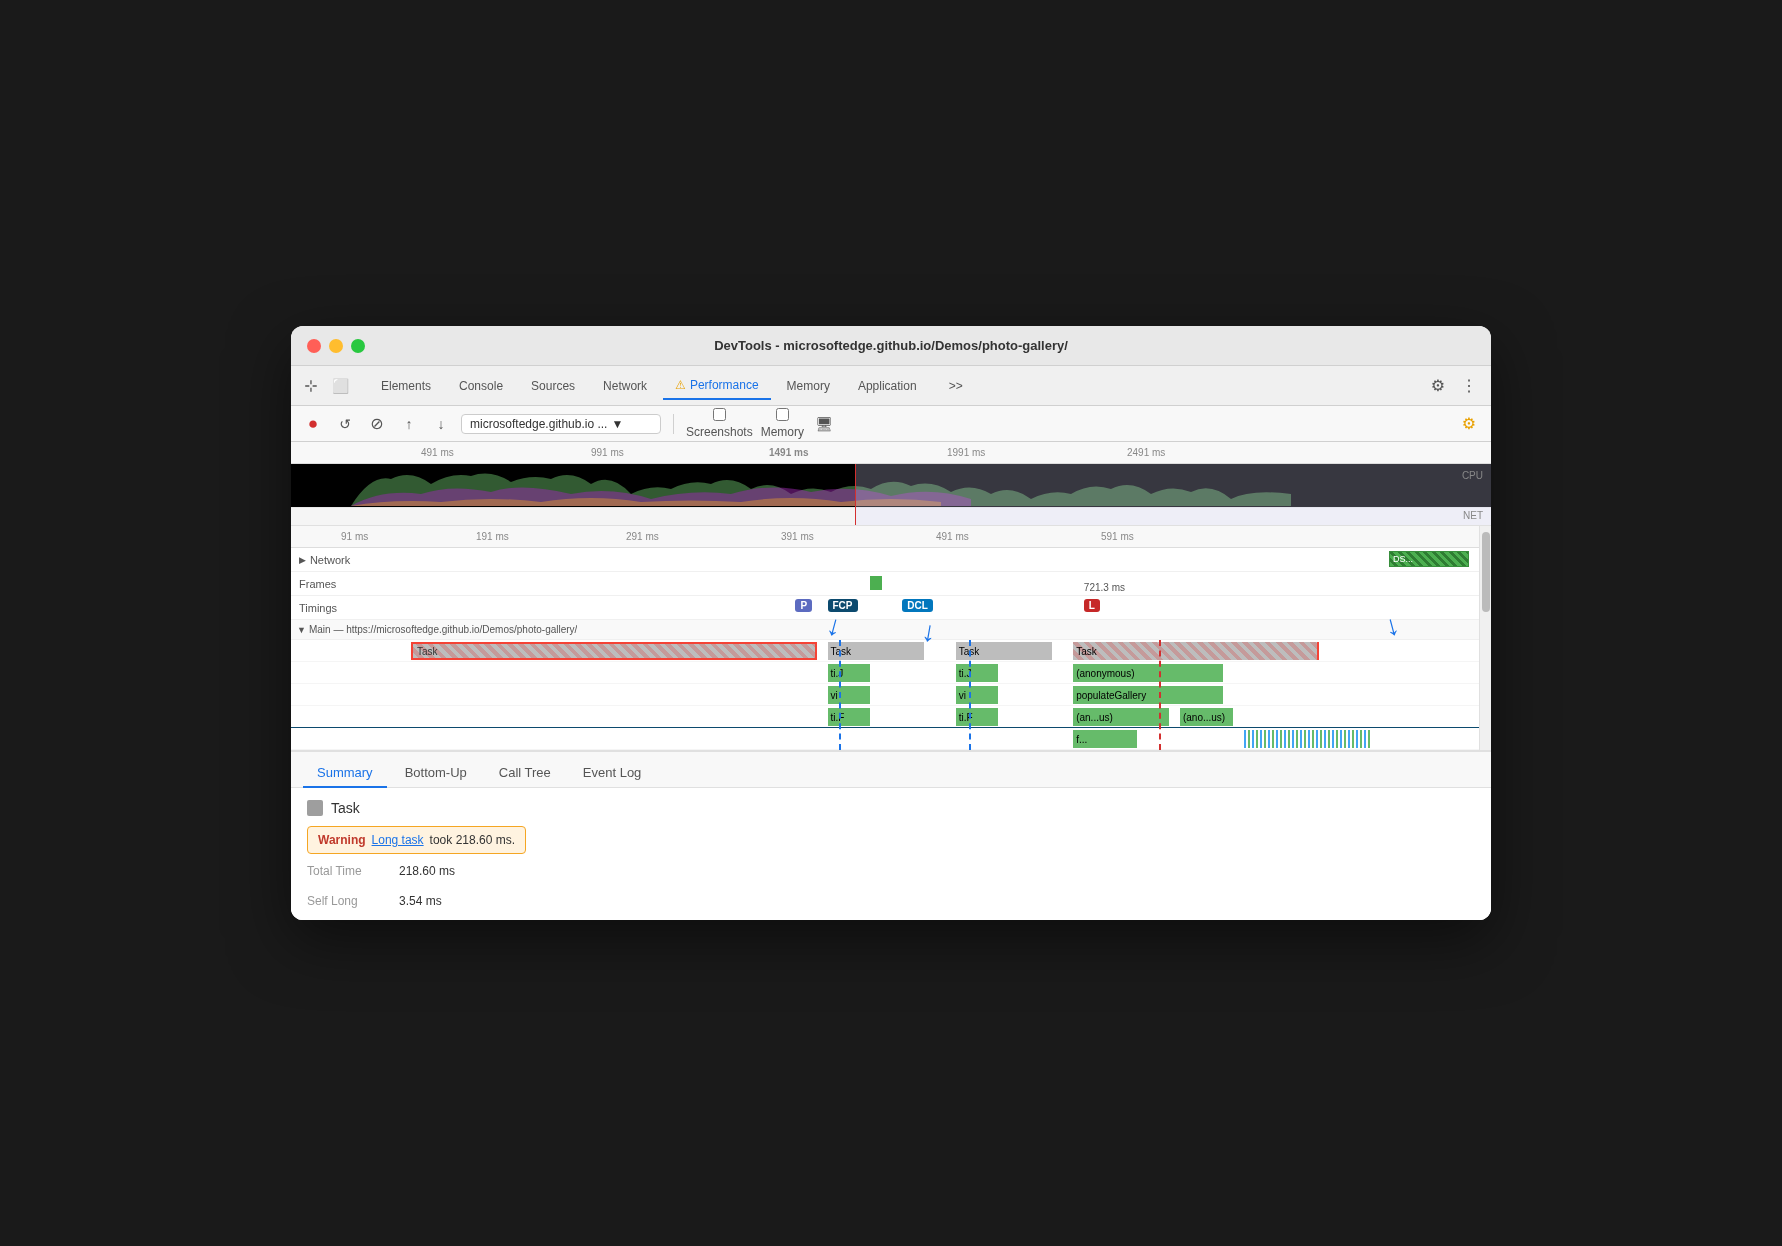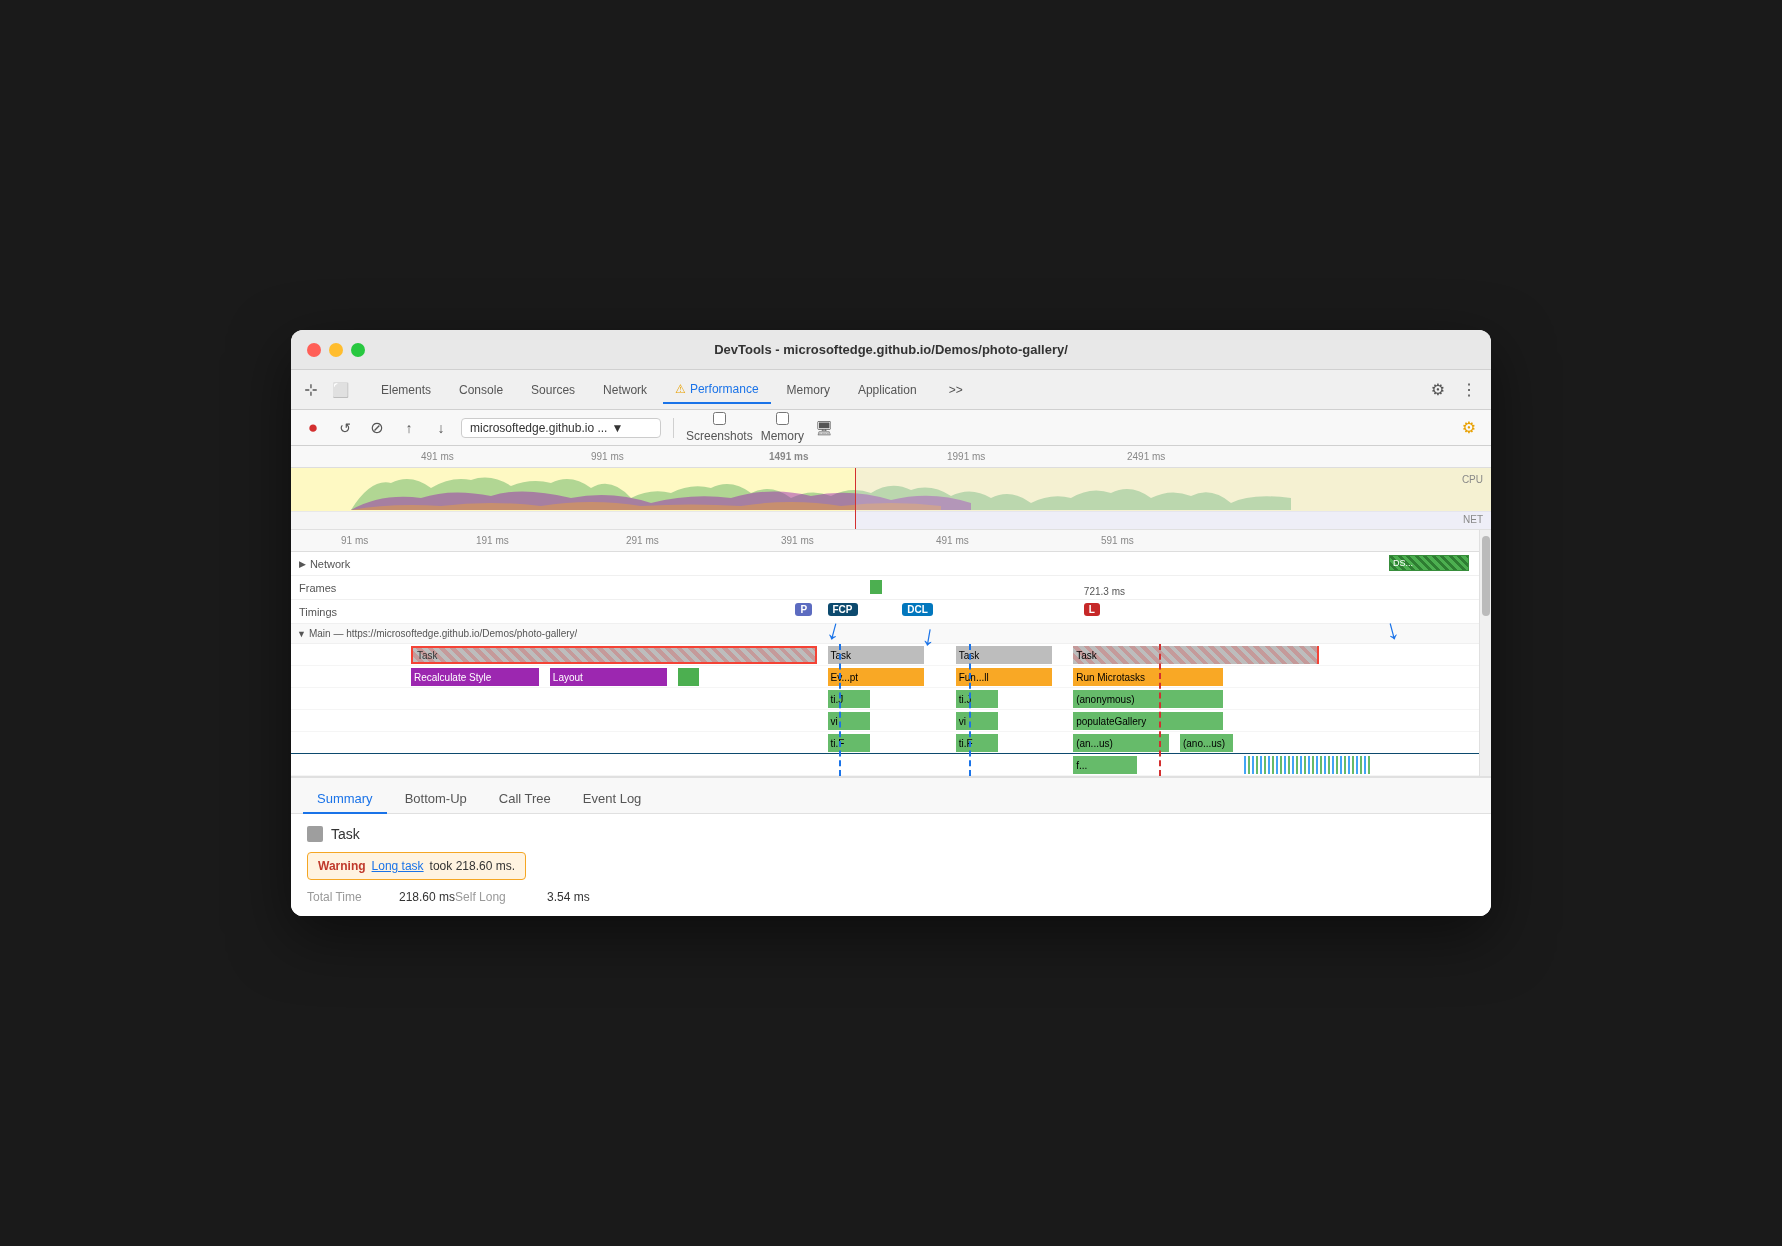--- a/index.html
+++ b/index.html
@@ -279,21 +279,21 @@
     <div style="position:relative; background:#fff;">
 
       <div style="position:relative; height:22px; background:#f8f8f8; border-bottom:1px solid #ddd; display:flex; align-items:center;">
         <span class="ruler-mark" style="left:130px; font-size:10px; color:#888; position:absolute;">491 ms</span>
         <span class="ruler-mark" style="left:300px; font-size:10px; color:#888; position:absolute;">991 ms</span>
         <span class="ruler-mark" style="left:478px; font-size:10px; color:#888; position:absolute;font-weight:bold;">1491 ms</span>
         <span class="ruler-mark" style="left:656px; font-size:10px; color:#888; position:absolute;">1991 ms</span>
         <span class="ruler-mark" style="left:836px; font-size:10px; color:#888; position:absolute;">2491 ms</span>
       </div>
 
-      <div style="position:relative; height:62px; background:#fef9c3; border-bottom:1px solid #e0e0e0; overflow:hidden;">
+      <div style="position:relative; height:62px; background:#000000; border-bottom:1px solid #e0e0e0; overflow:hidden;">
 
         <svg width="100%" height="42" style="position:absolute; top:0;">
 
           <path d="M60,42 Q80,10 100,15 Q120,5 140,20 Q160,8 180,12 Q200,5 220,18 Q240,10 260,15 Q280,5 300,20 Q320,8 340,30 Q360,20 380,25 Q400,15 420,20 Q440,10 460,25 Q480,15 500,30 Q520,20 540,28 Q560,18 580,25 Q600,12 620,22 Q640,15 660,28 Q680,18 700,30 Q720,20 740,35 Q760,25 780,30 Q800,18 820,25 Q840,15 860,30 Q880,20 900,28 Q920,18 940,35 Q960,25 1000,30 L1000,42 Z" fill="rgba(100,180,100,0.5)"></path>
           <path d="M60,42 Q90,25 130,30 Q160,20 200,28 Q230,18 280,30 Q320,22 360,35 Q400,25 440,30 Q480,18 520,28 Q560,20 600,32 Q640,22 680,35 L680,42 Z" fill="rgba(156,39,176,0.5)"></path>
           <path d="M60,42 Q100,35 150,38 Q200,32 250,38 Q300,30 350,38 Q400,35 450,38 Q500,30 550,38 Q600,32 650,38 L650,42 Z" fill="rgba(249,168,37,0.4)"></path>
         </svg>
 
         <div style="position:absolute; bottom:0; left:0; right:0; height:18px; background:#f5f5f5; border-top:1px solid #e8e8e8;"></div>
 
@@ -375,44 +375,20 @@
               <div style="position:absolute; left:51%; width:9%; height:18px; top:2px; background:#bdbdbd; display:flex; align-items:center; padding:0 3px; font-size:10px;">
                   <span>Task</span>
                 </div>
               <div style="position:absolute; left:62%; width:23%; height:18px; top:2px; background:#bdbdbd; overflow:hidden; display:flex; align-items:center; padding:0 3px; font-size:10px; border-right:2px solid #f44336;">
                 <div style="position:absolute; inset:0; background:repeating-linear-gradient(45deg, transparent, transparent 4px, rgba(220,50,50,0.25) 4px, rgba(220,50,50,0.25) 8px);"></div>
                 <span style="position:relative; z-index:1;">Task</span>
               </div>
             </div>
           </div>
 
-          <div style="position:relative; height:22px; border-bottom:1px solid #f5f5f5; display:flex;">
-            <div style="width:120px; flex-shrink:0;"></div>
-            <div style="flex:1; position:relative;">
-              <div style="position:absolute; left:0%; width:12%; height:18px; top:2px; background:#9c27b0; display:flex; align-items:center; padding:0 3px; font-size:10px; color:white;">
-                  <span>Recalculate Style</span>
-                </div>
-              <div style="position:absolute; left:13%; width:11%; height:18px; top:2px; background:#9c27b0; display:flex; align-items:center; padding:0 3px; font-size:10px; color:white;">
-                  <span>Layout</span>
-                </div>
-              <div style="position:absolute; left:25%; width:2%; height:18px; top:2px; background:#4caf50;"></div>
-
-              <div style="position:absolute; left:39%; width:9%; height:18px; top:2px; background:#f9a825; display:flex; align-items:center; padding:0 3px; font-size:10px;">
-                  <span>Ev...pt</span>
-                </div>
-
-              <div style="position:absolute; left:51%; width:9%; height:18px; top:2px; background:#f9a825; display:flex; align-items:center; padding:0 3px; font-size:10px;">
-                  <span>Fun...ll</span>
-                </div>
-
-              <div style="position:absolute; left:62%; width:14%; height:18px; top:2px; background:#f9a825; display:flex; align-items:center; padding:0 3px; font-size:10px;">
-                  <span>Run Microtasks</span>
-                </div>
-            </div>
-          </div>
 
           <div style="position:relative; height:22px; border-bottom:1px solid #f5f5f5; display:flex;">
             <div style="width:120px; flex-shrink:0;"></div>
             <div style="flex:1; position:relative;">
               <div style="position:absolute; left:39%; width:4%; height:18px; top:2px; background:#66bb6a; display:flex; align-items:center; padding:0 3px; font-size:10px;">
                   <span>ti.J</span>
                 </div>
               <div style="position:absolute; left:51%; width:4%; height:18px; top:2px; background:#66bb6a; display:flex; align-items:center; padding:0 3px; font-size:10px;">
                   <span>ti.J</span>
                 </div>
@@ -498,21 +474,21 @@
       </div>
 
       
       <div class="warning-box">
         <span class="warning-label">Warning</span>
         <span class="warning-link">Long task</span>
         <span class="warning-text">took 218.60 ms.</span>
       </div>
 
       
-      <div style="display:flex; flex-direction:row; gap:0;">
+      <div style="display:flex; flex-direction:column; gap:16px;">
         <div style="display:flex; gap:12px; font-size:12px;">
           <span style="color:#999; min-width:80px;">Total Time</span>
           <span style="color:#333;">218.60 ms</span>
         </div>
         <div style="display:flex; gap:12px; font-size:12px;">
           <span style="color:#999; min-width:80px;">Self Long</span>
           <span style="color:#333;">3.54 ms</span>
         </div>
       </div>
     </div>

